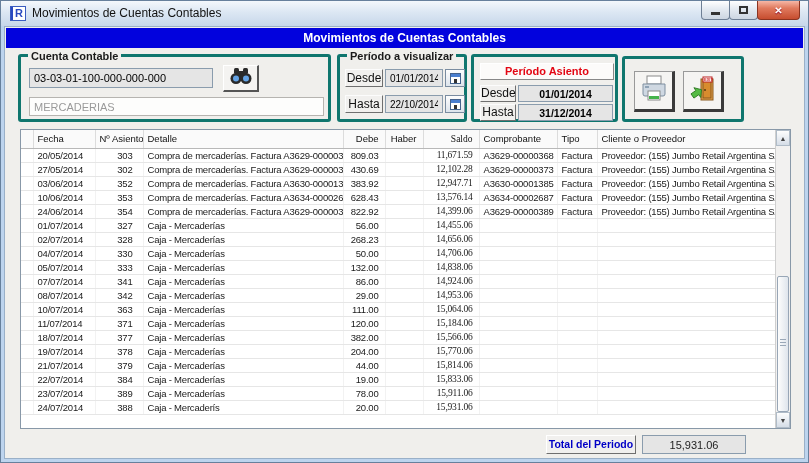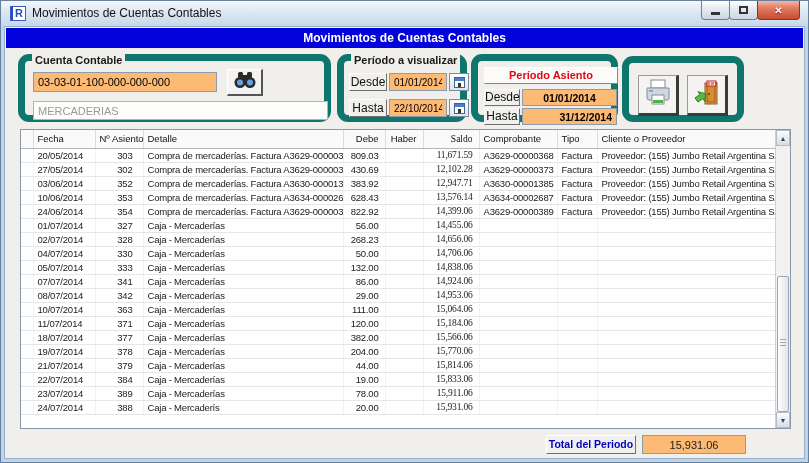--- a/index.html
+++ b/index.html
@@ -30,29 +30,29 @@
   .glyph-close { color: #fff; font-size: 10px; font-weight: bold; text-shadow: 0 1px 1px #802; }
 
   
   .client { position: absolute; left: 3px; right: 3px; top: 25px; bottom: 3px;
             background: #f0efec; border: 1px solid #9ab0c8; }
   .banner { position: absolute; left: 5px; right: 5px; top: 27px; height: 20px;
             background: #0202dd; color: #fff; font-weight: bold; font-size: 12px;
             text-align: center; line-height: 20px; }
 
   
-  .group { position: absolute; border: 7px solid #0f766e; border-radius: 11px; }
+  .group { position: absolute; border: 3px solid #0f766e; border-radius: 3px; }
   .glabel { position: absolute; top: -7px; left: 7px; background: #f0efec;
             padding: 0 3px; font-size: 11px; font-weight: bold; color: #1a1a1a; white-space: nowrap; }
   #grp-cuenta   { left: 17px;  top: 53px; width: 313px; height: 68px; }
   #grp-periodo  { left: 336px; top: 53px; width: 130px; height: 68px; }
   #grp-contable { left: 470px; top: 53px; width: 147px; height: 68px; }
   #grp-actions  { left: 621px; top: 55px; width: 122px; height: 66px; }
 
-  .inp { position: absolute; border: 1px solid #8a9cad; background: #fdba74;
+  .inp { position: absolute; border: 1px solid #8a9cad; background: #e5e5e5;
          font-family: "Liberation Sans", sans-serif; font-size: 11px; padding: 0 4px; }
   #cuenta-code { left: 8px; top: 11px; width: 184px; height: 20px; }
   #cuenta-name { left: 8px; top: 40px; width: 295px; height: 19px;
                  color: #9a9a9a; border-color: #b6b4b0; background: #fdfdfc; }
   #btn-binoc { position: absolute; left: 202px; top: 8px; width: 36px; height: 27px;
                background: #f4f3f1; border: 1px solid; border-color: #fff #555 #555 #fff;
                border-right-width: 2px; border-bottom-width: 2px;
                display: flex; align-items: center; justify-content: center; cursor: pointer; }
 
   .mini-btn { position: absolute; width: 38px; height: 18px; background: #f1f0ee;
@@ -73,21 +73,21 @@
 
   #pc-title { position: absolute; left: 6px; top: 6px; width: 134px; height: 17px;
               background: #fcfbfa; border: 1px solid; border-color: #fff #888 #888 #fff;
               color: #e30613; font-weight: bold; font-size: 11px; text-align: center; line-height: 15px; }
   .pc-btn { width: 36px; height: 17px; line-height: 15px; }
   #pc-desde-btn { left: 6px; top: 28px; }
   #pc-hasta-btn { left: 6px; top: 47px; }
   .pc-val { position: absolute; left: 44px; width: 95px; height: 17px;
             font-weight: bold; font-size: 10.5px; text-align: center; }
   #pc-desde-val { top: 28px; }
-  #pc-hasta-val { top: 47px; text-align: right; }
+  #pc-hasta-val { top: 47px; }
 
   .big-btn { position: absolute; top: 12px; width: 41px; height: 41px; background: #f5f4f2;
              border: 1px solid #999; border-right: 3px solid #3a3a3a; border-bottom: 3px solid #3a3a3a;
              display: flex; align-items: center; justify-content: center; cursor: pointer; }
   #btn-print { left: 9px; }
   #btn-exit  { left: 58px; }
 
   
   .table-frame { position: absolute; left: 19px; top: 128px; width: 771px; height: 300px;
                  border: 1px solid #8898a8; background: #fff; }

